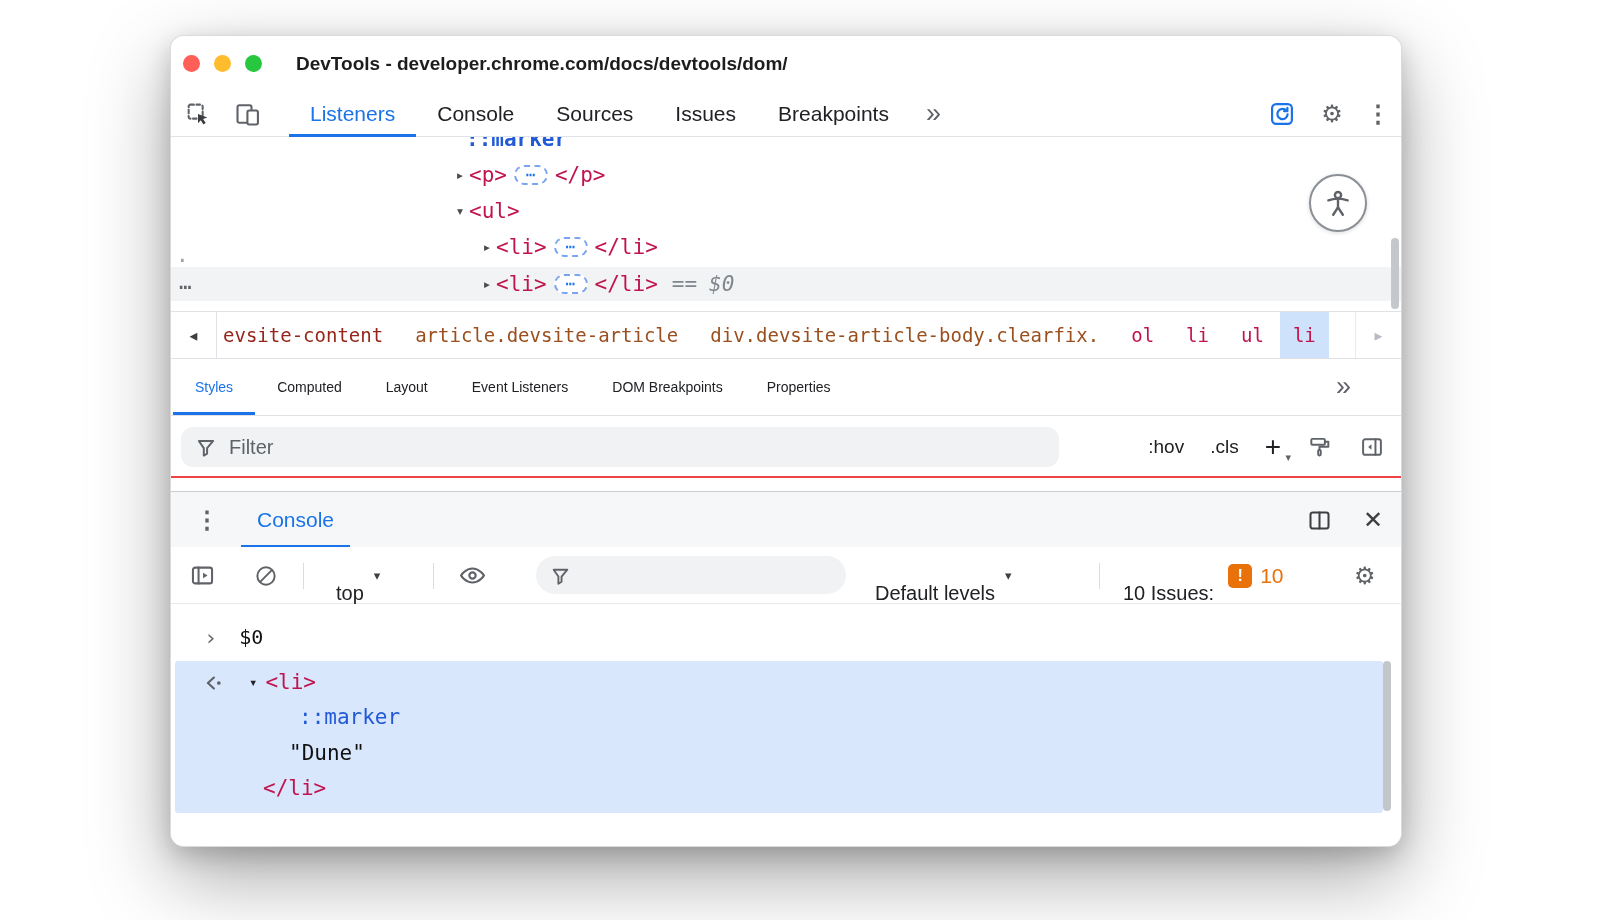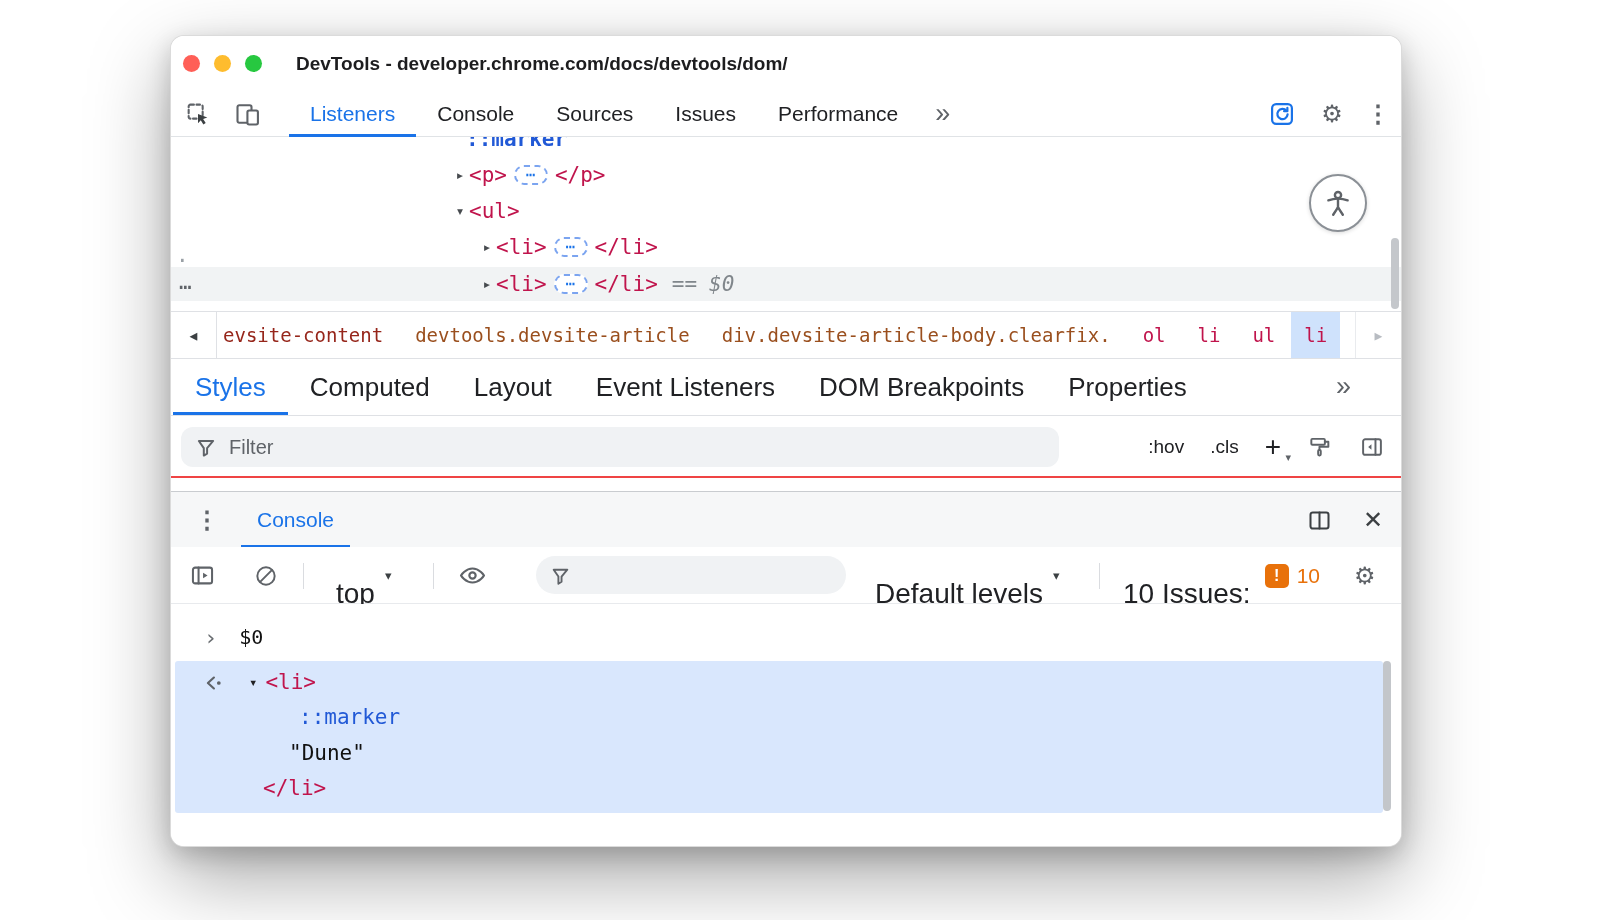--- a/index.html
+++ b/index.html
@@ -65,21 +65,21 @@
   .bc-nav.left{border-right:1px solid var(--line);color:#3c4043;}
   .bc-nav.right{border-left:1px solid #e9ebee;color:#b8bcc2;margin-left:auto;}
   .crumbs{display:flex;align-items:stretch;gap:0;overflow:hidden;}
   .crumb{display:flex;align-items:center;padding:0 16px;white-space:nowrap;cursor:pointer;}
   .crumb.c-dark{color:var(--bc-dark);padding-left:6px;}
   .crumb.c-brown{color:var(--bc-brown);}
   .crumb.c-tag{color:var(--tag);}
   .crumb.selected{background:#cfe2fc;color:var(--tag);padding:0 13px;}
   
   .stylestabs{position:absolute;left:0;top:323px;width:100%;height:57px;border-bottom:1px solid var(--line);display:flex;padding-left:2px;background:#fff;}
-  .stab{padding:0 22px;line-height:56px;font-size:26px;color:var(--ink);cursor:pointer;white-space:nowrap;}
+  .stab{padding:0 22px;line-height:56px;font-size:14px;color:var(--ink);cursor:pointer;white-space:nowrap;}
   .stab.active{color:var(--blue);box-shadow:inset 0 -3px 0 var(--blue);}
   .stylestabs .more-tabs{position:absolute;right:34px;top:0;line-height:54px;}
   
   .filterrow{position:absolute;left:0;top:380px;width:100%;height:62px;border-bottom:2px solid #ef4444;background:#fff;}
   .filter-pill{position:absolute;left:10px;top:11px;width:878px;height:40px;border-radius:12px;background:#f0f2f4;display:flex;align-items:center;padding:0 14px;gap:12px;}
   .filter-pill input{flex:1;border:none;outline:none;background:transparent;font-size:20px;color:var(--ink);font-family:"Liberation Sans",sans-serif;}
   .filter-pill input::placeholder{color:#5f6368;}
   .fr-right{position:absolute;right:16px;top:0;height:62px;display:flex;align-items:center;gap:26px;}
   .fr-text{font-size:19px;color:var(--ink);cursor:pointer;}
   .fr-plus{font-size:28px;color:var(--ink);cursor:pointer;position:relative;line-height:1;}
@@ -87,21 +87,21 @@
   
   .drawerheader{position:absolute;left:0;top:455px;width:100%;height:56px;background:#f6f7f8;border-top:1px solid #c9ccd0;}
   .dh-kebab{position:absolute;left:24px;top:0;line-height:56px;font-size:24px;color:var(--icon);font-weight:700;cursor:pointer;}
   .dh-tab{position:absolute;left:70px;top:0;height:56px;line-height:55px;padding:0 16px;font-size:21px;font-weight:500;color:var(--blue);box-shadow:inset 0 -3px 0 var(--blue);cursor:pointer;}
   .dh-right{position:absolute;right:18px;top:0;height:56px;display:flex;align-items:center;gap:30px;}
   .dh-close{font-size:24px;color:#3c4043;cursor:pointer;}
   
   .consoletoolbar{position:absolute;left:0;top:511px;width:100%;height:57px;background:#fff;border-bottom:1px solid #e8eaed;}
   .ct-item{position:absolute;top:0;height:57px;display:flex;align-items:center;cursor:pointer;}
   .ct-sep{position:absolute;top:16px;width:1px;height:26px;background:#dadce0;}
-  .ct-label{font-size:28px;color:var(--ink);margin-top:36px;}
+  .ct-label{font-size:20px;color:var(--ink);margin-top:36px;}
   .ct-caret{font-size:13px;color:#3c4043;margin-left:10px;}
   .ct-pill{position:absolute;left:365px;top:9px;width:310px;height:38px;border-radius:19px;background:#f0f2f4;display:flex;align-items:center;padding:0 14px;gap:10px;}
   .ct-pill input{flex:1;border:none;outline:none;background:transparent;font-size:19px;}
   .issues-badge{width:24px;height:24px;border-radius:5px;background:var(--orange);color:#fff;font-size:16px;font-weight:700;display:flex;align-items:center;justify-content:center;margin:0 8px 0 14px;}
   .issues-count{font-size:21px;color:var(--orange);}
   
   .consoleoutput{position:absolute;left:0;top:568px;width:100%;height:244px;background:#fff;font-family:"DejaVu Sans Mono",monospace;}
   .prompt-row{position:absolute;left:0;top:18px;height:30px;display:flex;align-items:center;}
   .prompt-chev{margin-left:33px;color:#696d71;font-size:22px;}
   .prompt-val{margin-left:22px;font-size:20px;color:#111;}
@@ -140,21 +140,21 @@
         <svg class="ic" width="28" height="28" viewBox="0 0 24 24">
           <rect x="3" y="4.5" width="12" height="15" rx="1.5"></rect>
           <rect x="11.5" y="9" width="9" height="12" rx="1.5" fill="#fff"></rect>
         </svg>
       </div>
       <div class="tabs">
         <div class="tab active">Listeners</div>
         <div class="tab">Console</div>
         <div class="tab">Sources</div>
         <div class="tab">Issues</div>
-        <div class="tab">Performance</div>
+        <div class="tab">Breakpoints</div>
         <div class="more-tabs">»</div>
       </div>
       <div class="tool-icon ti-sync">
         <svg width="28" height="28" viewBox="0 0 24 24" fill="none" stroke="#1a73e8" stroke-width="1.9" stroke-linecap="round" stroke-linejoin="round">
           <rect x="3.5" y="3.5" width="17" height="17" rx="3.5"></rect>
           <path d="M15.8 9.2a4.4 4.4 0 1 0 1 3.2"></path>
           <path d="M16.6 6.8v2.8h-2.8"></path>
         </svg>
       </div>
       <div class="tool-icon ti-gear">⚙</div>
@@ -202,21 +202,21 @@
           <path d="M12 15.1l3.4 5.2"></path>
         </svg>
       </div>
       <div class="dom-scroll"></div>
     </div>
 
     <div class="breadcrumbbar">
       <div class="bc-nav left">◀</div>
       <div class="crumbs">
         <div class="crumb c-dark">evsite-content</div>
-        <div class="crumb c-brown">devtools.devsite-article</div>
+        <div class="crumb c-brown">article.devsite-article</div>
         <div class="crumb c-brown">div.devsite-article-body.clearfix.</div>
         <div class="crumb c-tag">ol</div>
         <div class="crumb c-tag">li</div>
         <div class="crumb c-tag">ul</div>
         <div class="crumb c-tag selected">li</div>
       </div>
       <div class="bc-nav right">▶</div>
     </div>
 
     <div class="stylestabs">

